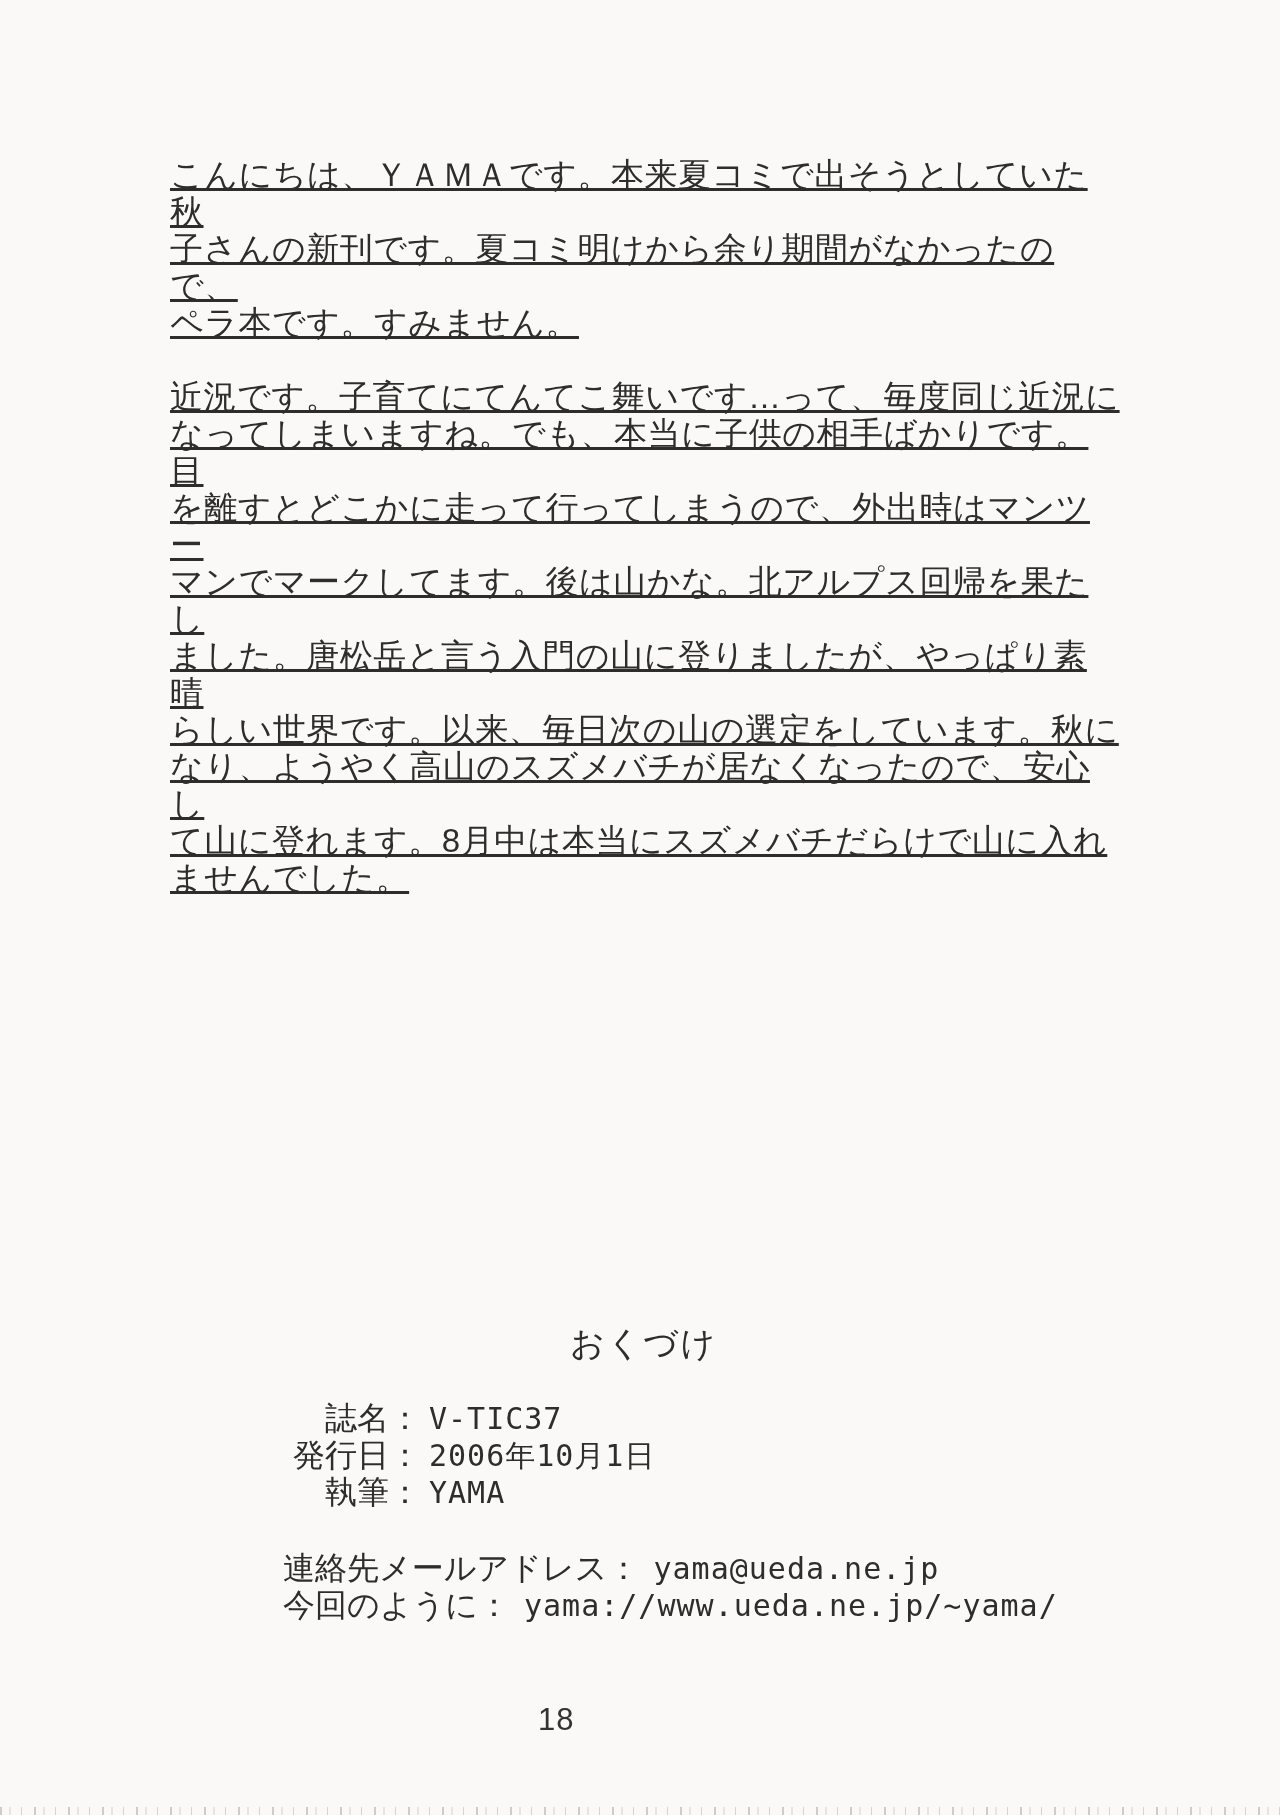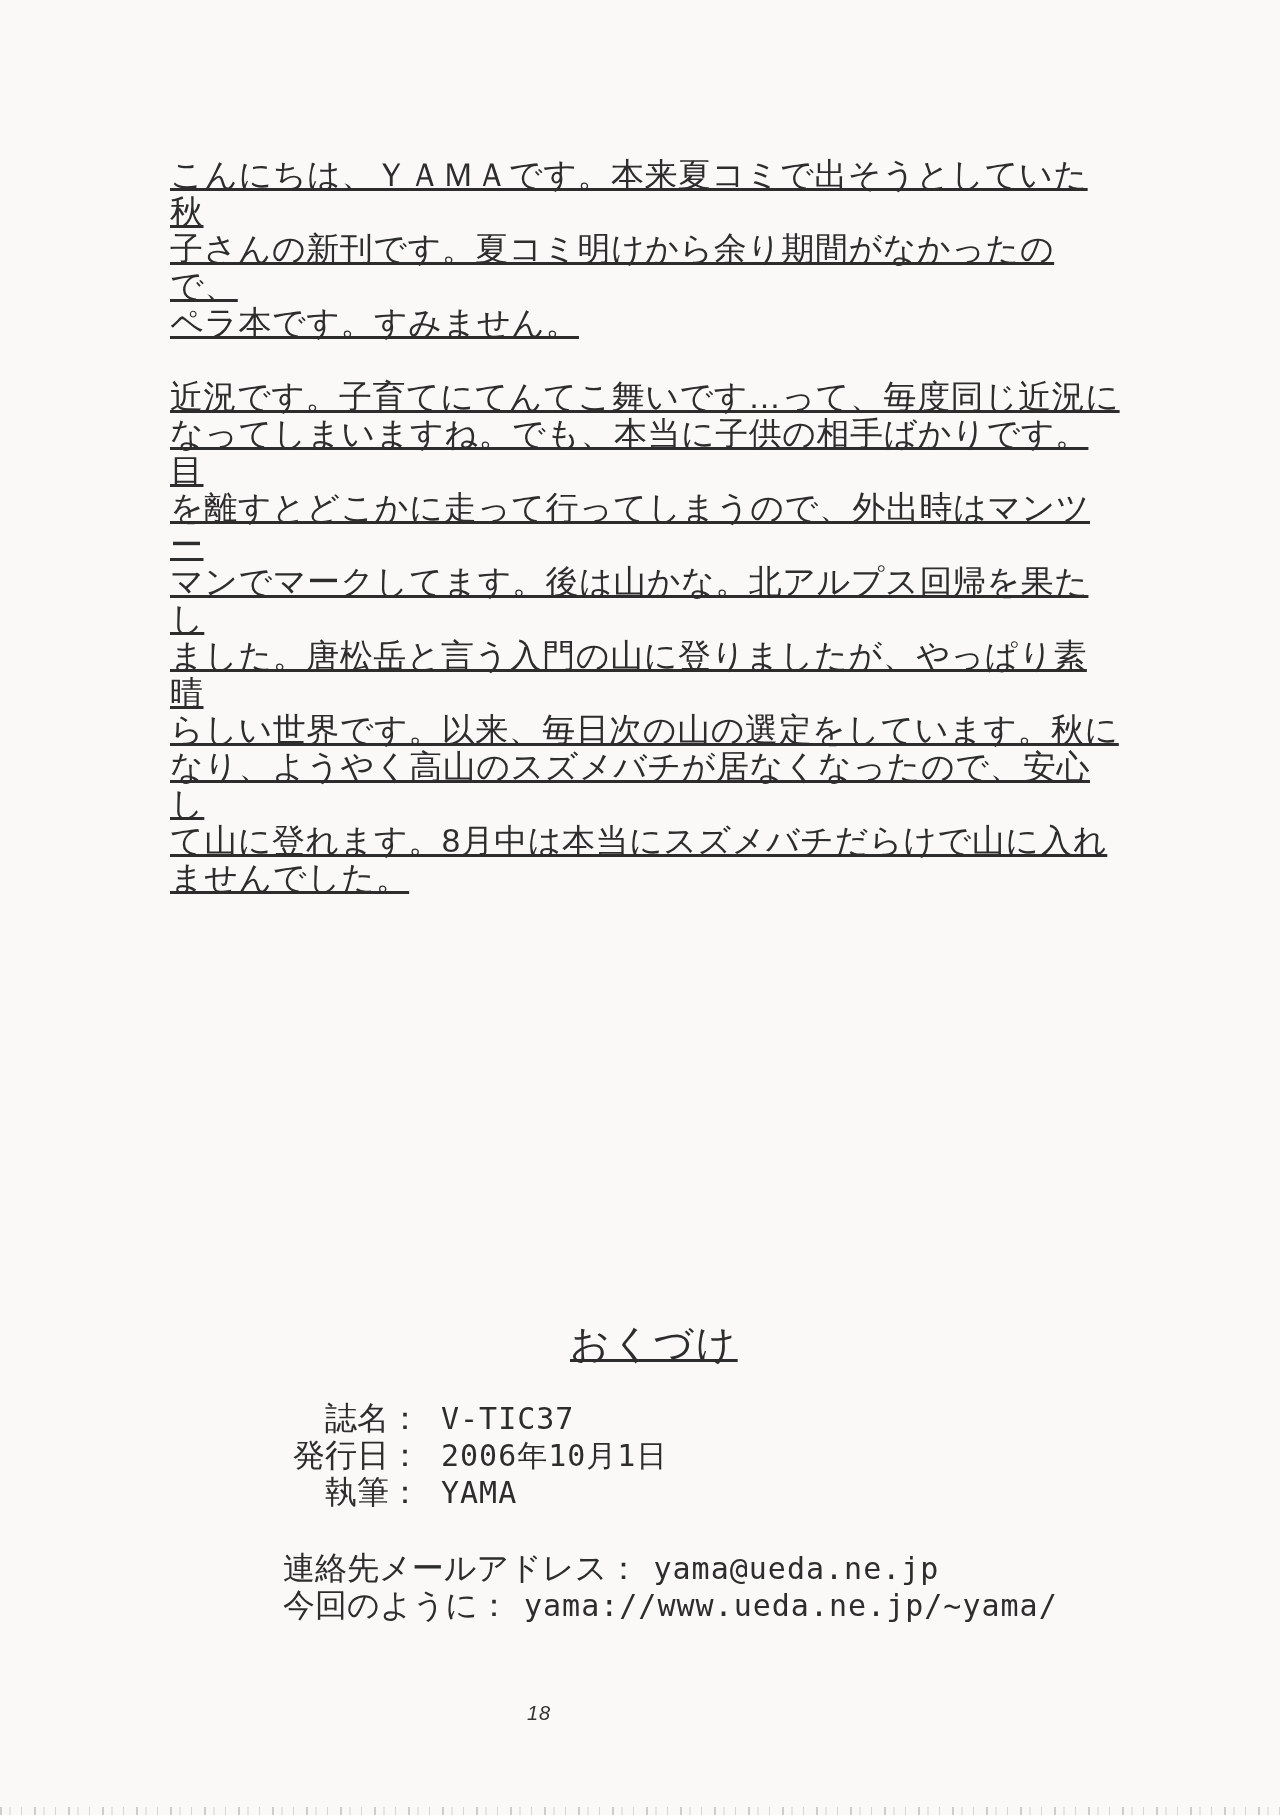--- a/index.html
+++ b/index.html
@@ -28,68 +28,66 @@
   }
   .afterword p {
     margin: 0 0 37px 0;
     white-space: pre-line;
     text-decoration: underline;
   }
   .colophon-heading {
     position: absolute;
     left: 570px;
     top: 1325px;
-    font-size: 39px;
+    font-size: 34px;
     line-height: 37px;
     letter-spacing: 2px;
-    text-decoration: underline;
   }
   .colophon {
     position: absolute;
     left: 290px;
     top: 1400px;
     font-size: 32px;
     line-height: 37px;
   }
   .colophon-row {
     display: flex;
     align-items: baseline;
     text-align: right;
   }
   .colophon-row .label {
     display: inline-block;
     min-width: 99px;
   }
   .colophon-row .value {
-    margin-left: 20px;
+    margin-left: 8px;
     font-family: "DejaVu Sans Mono", "Liberation Mono", monospace;
     font-size: 30px;
     letter-spacing: 1px;
   }
   .contact {
     position: absolute;
     left: 283px;
     top: 1550px;
     font-size: 32px;
     line-height: 37px;
   }
   .contact .colophon-row .label {
     min-width: 0;
   }
   .contact .colophon-row .value {
     margin-left: 14px;
   }
   .page-number {
     position: absolute;
-    left: 527px;
+    left: 538px;
     top: 1702px;
-    font-size: 20px;
+    font-size: 31px;
     color: #333;
     letter-spacing: 1px;
-    font-style: italic;
   }
   .scan-edge {
     position: absolute;
     left: 0;
     bottom: 0;
     width: 100%;
     height: 8px;
     background:
       repeating-linear-gradient(90deg,
         rgba(70,70,70,0.35) 0 2px,

